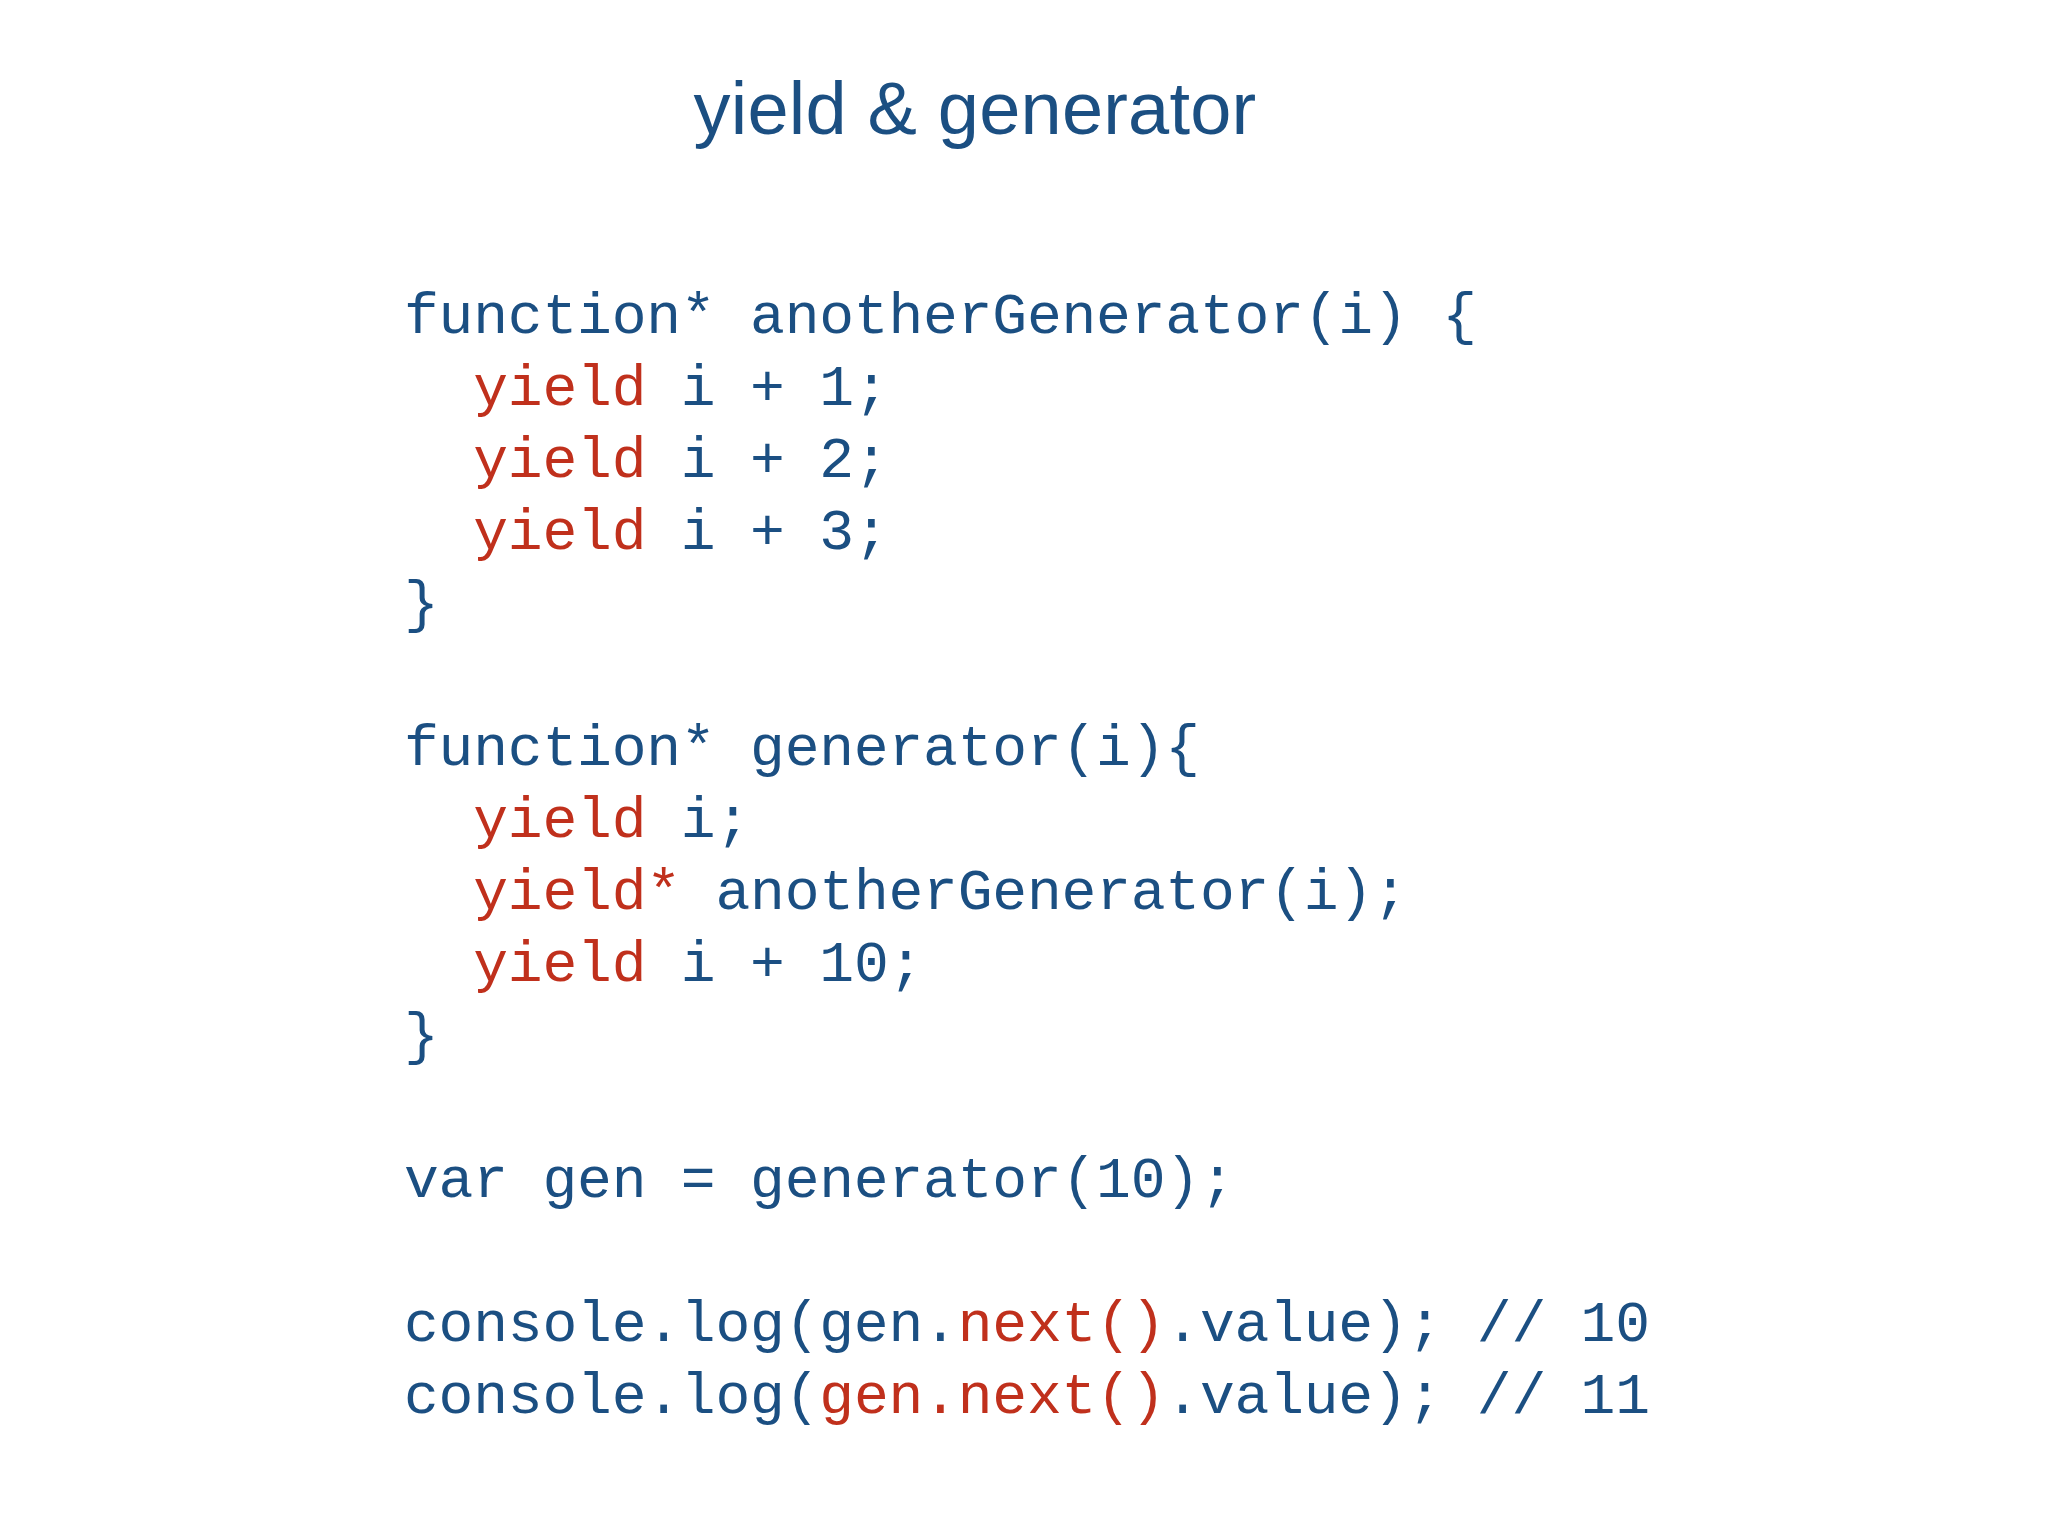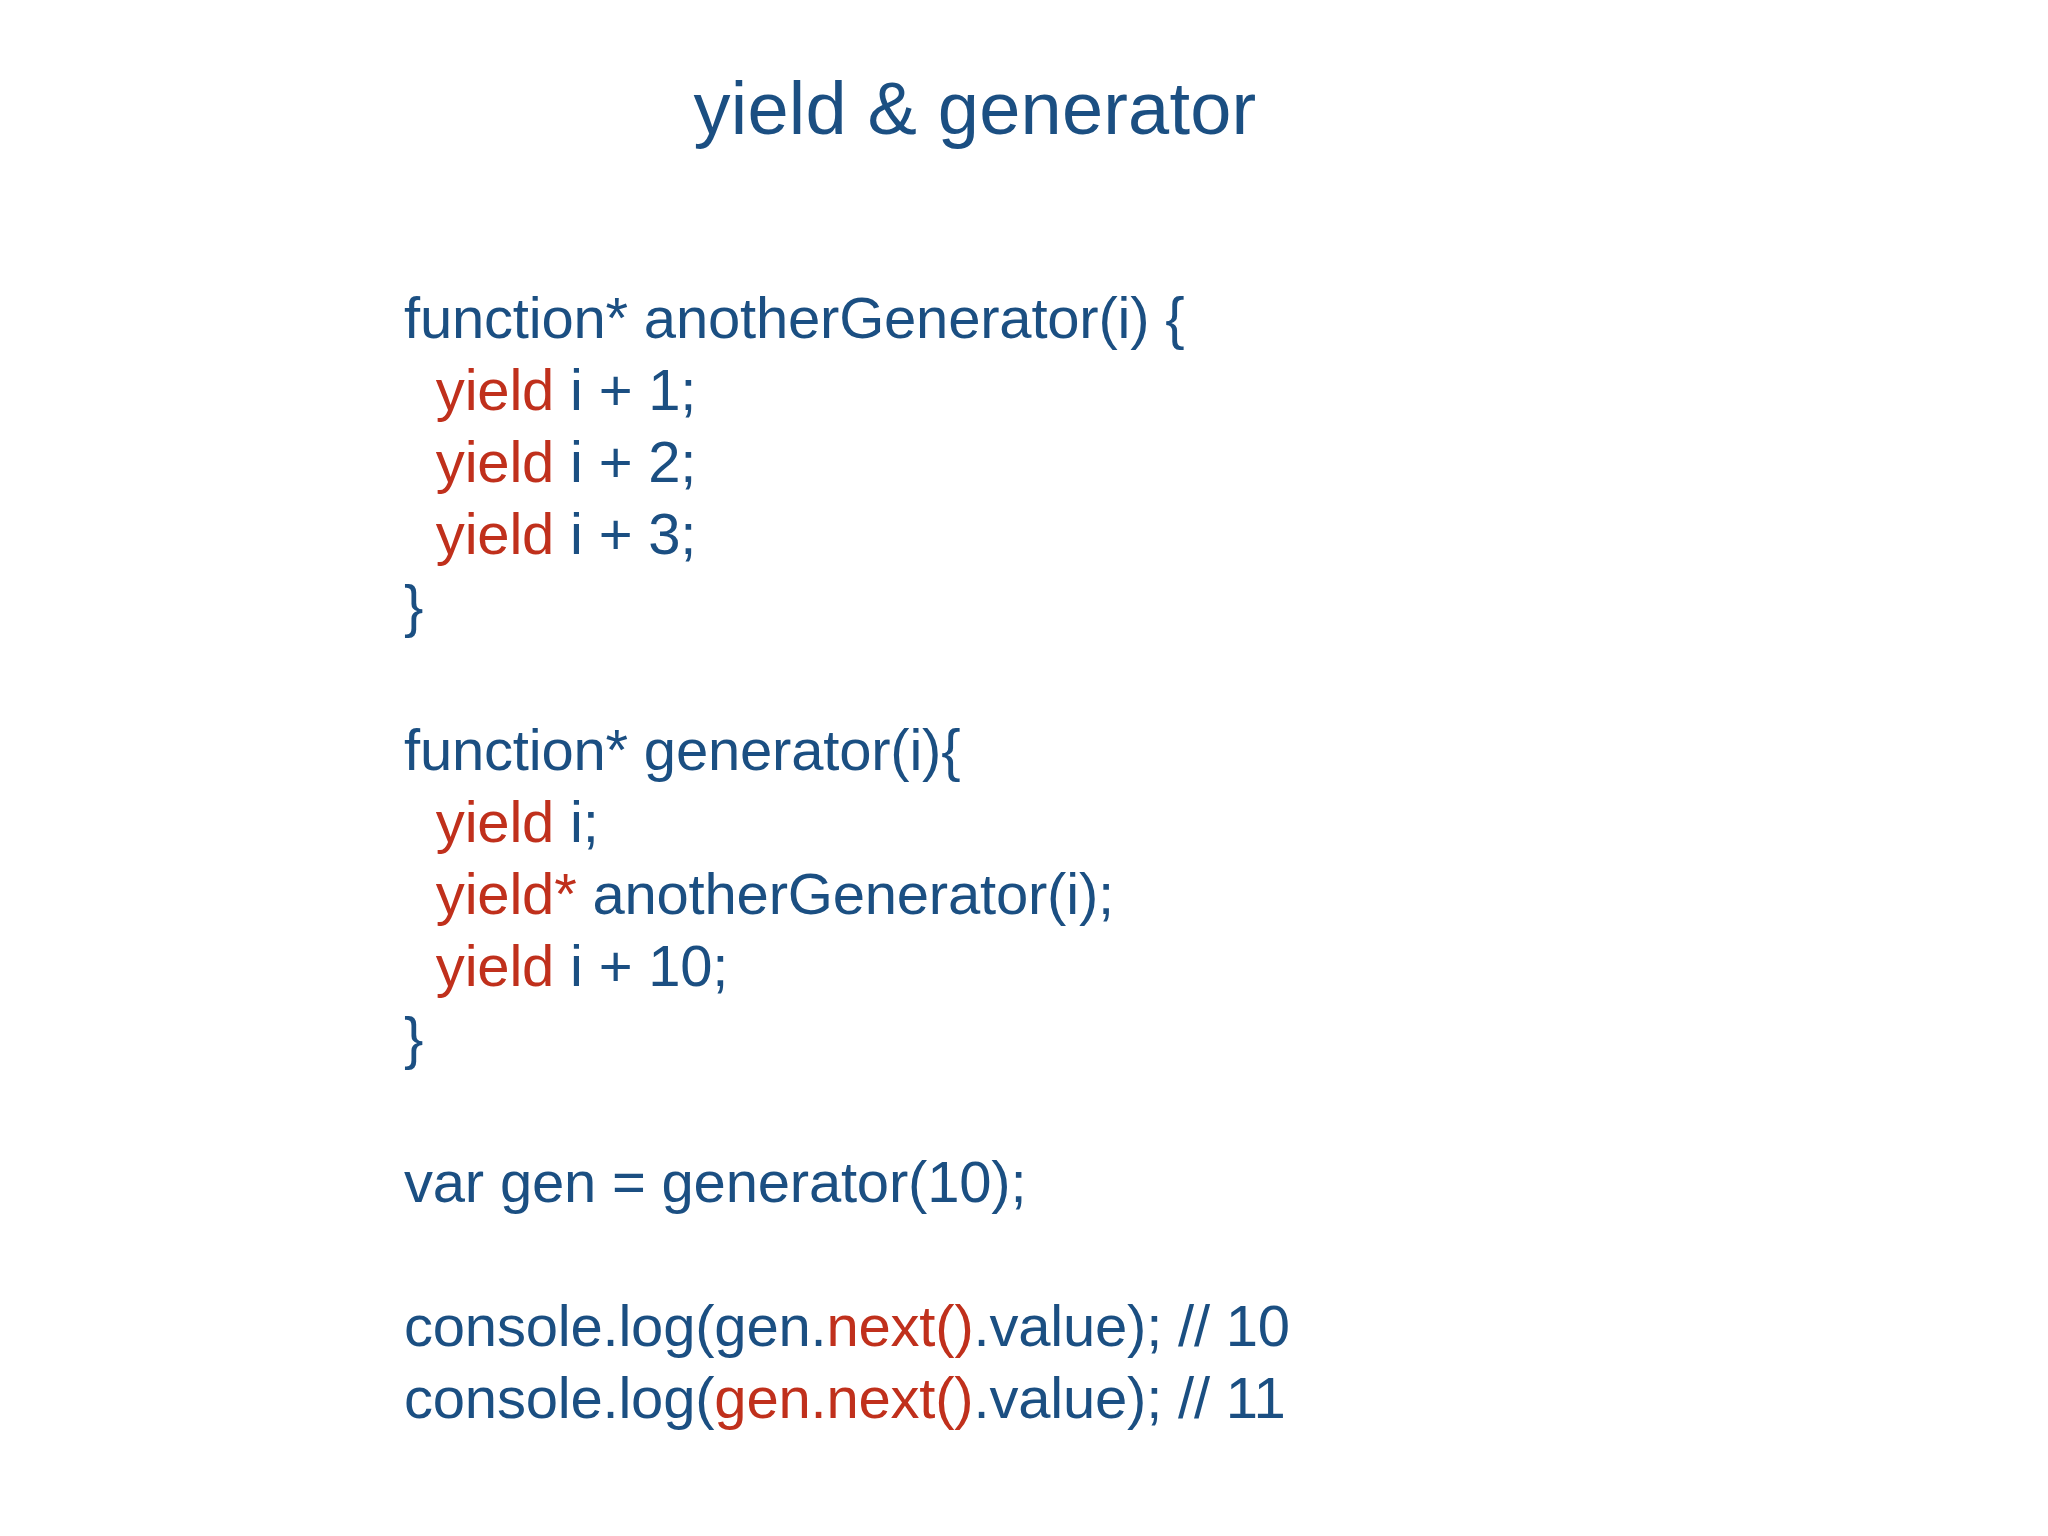--- a/index.html
+++ b/index.html
@@ -34,21 +34,21 @@
     color: #1B4F82;
     font-weight: 400;
     letter-spacing: 0.2px;
     white-space: pre;
   }
 
   .code-block {
     position: absolute;
     left: 404px;
     top: 282px;
-    font-family: Liberation Sans, sans-serif;
+    font-family: Liberation Mono, monospace;
     font-size: 58px;
     line-height: 72px;
     color: #1B4F82;
     white-space: pre;
     letter-spacing: -0.2px;
   }
 
   .code-line {
     display: block;
     height: 72px;

